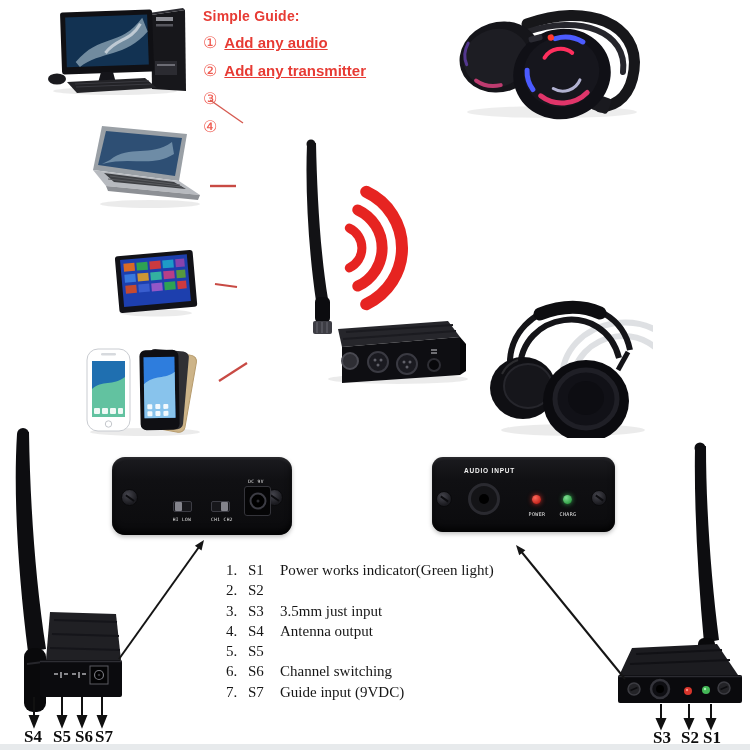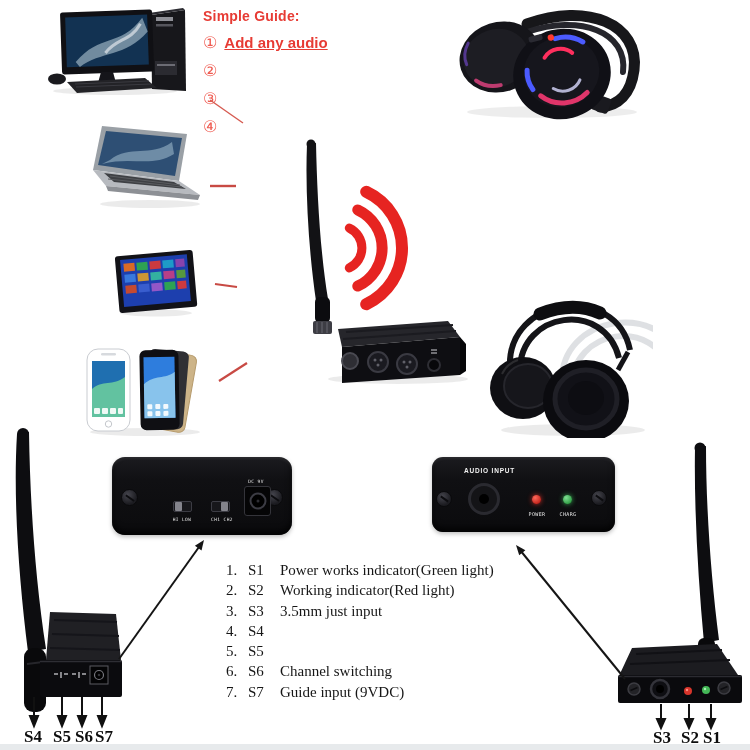--- a/index.html
+++ b/index.html
@@ -149,20 +149,21 @@
   </svg>
 
   <div class="abs guide">
     <div class="guide-title">Simple Guide:</div>
     <div class="guide-step">
       <span class="guide-marker">①</span>
       <span class="guide-text">Add any audio</span>
     </div>
     <div class="guide-step">
       <span class="guide-marker">②</span>
+      <span class="guide-text">Add any transmitter</span>
     </div>
     <div class="guide-step">
       <span class="guide-marker">③</span>
     </div>
     <div class="guide-step">
       <span class="guide-marker">④</span>
     </div>
   </div>
 
   <svg class="abs" style="left:432px;top:2px" width="215" height="118" viewBox="0 0 215 118">
@@ -278,30 +279,30 @@
 
   <div class="abs legend">
     <div class="legend-row">
       <span class="lnum">1.</span>
       <span class="lcode">S1</span>
       <span class="ldesc">Power works indicator(Green light)</span>
     </div>
     <div class="legend-row">
       <span class="lnum">2.</span>
       <span class="lcode">S2</span>
-      <span class="ldesc">Working indicator(Red light)</span>
     </div>
     <div class="legend-row">
       <span class="lnum">3.</span>
       <span class="lcode">S3</span>
       <span class="ldesc">3.5mm just input</span>
     </div>
     <div class="legend-row">
       <span class="lnum">4.</span>
       <span class="lcode">S4</span>
+      <span class="ldesc">Antenna output</span>
     </div>
     <div class="legend-row">
       <span class="lnum">5.</span>
       <span class="lcode">S5</span>
     </div>
     <div class="legend-row">
       <span class="lnum">6.</span>
       <span class="lcode">S6</span>
       <span class="ldesc">Channel switching</span>
     </div>

